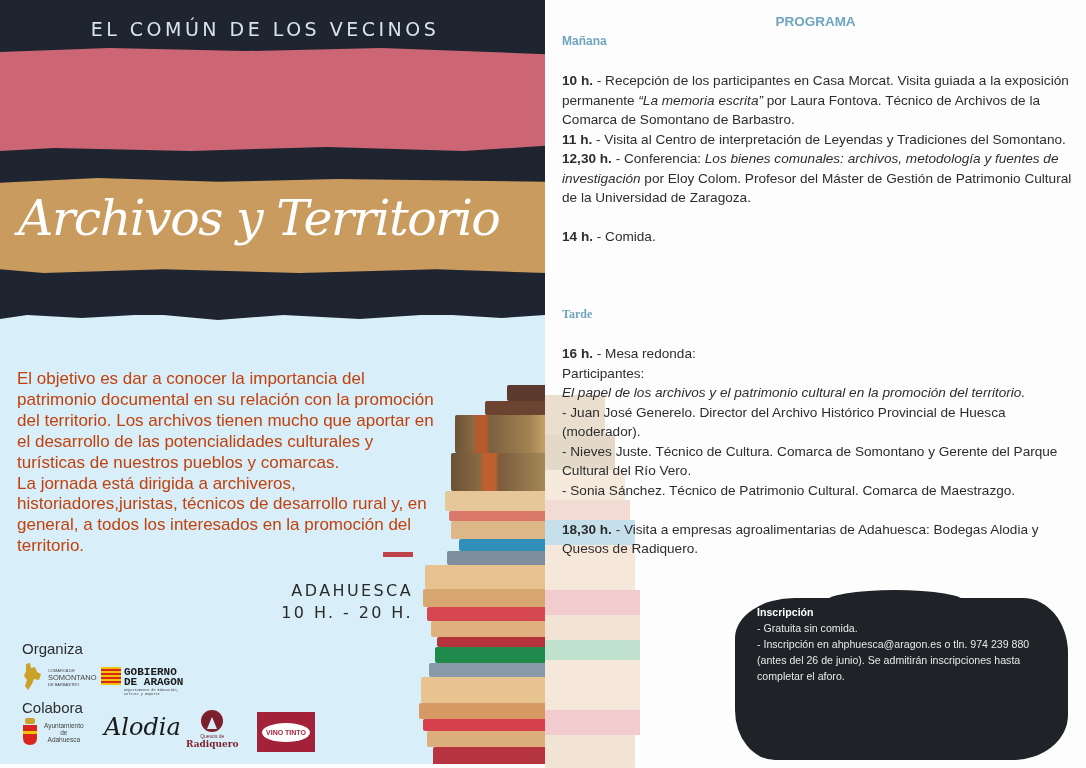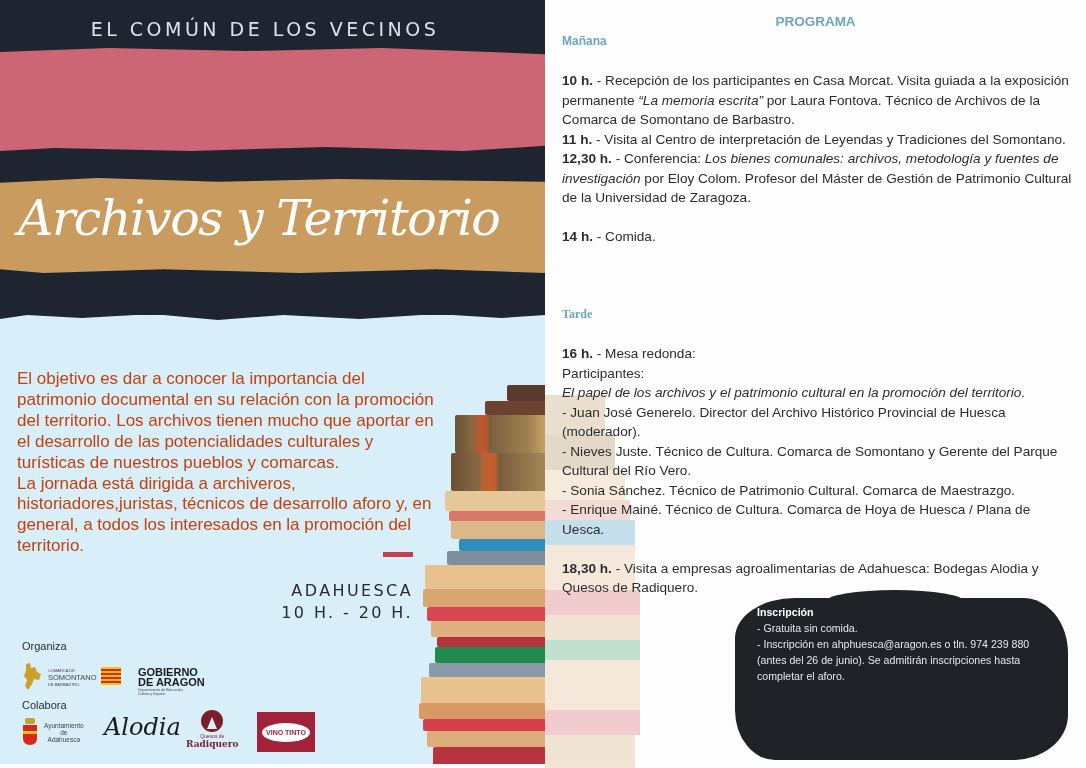--- a/index.html
+++ b/index.html
@@ -16,21 +16,21 @@
   .stripe-tan { top: 178px; height: 95px; background: #c99b5e; clip-path: polygon(0 5%,18% 0,40% 4%,62% 1%,100% 4%,100% 100%,80% 96%,55% 100%,30% 96%,8% 100%,0 96%); }
   .title-1 { position: absolute; top: 64px; left: 22px; color: #fff; font-family: "DejaVu Serif", serif; font-style: italic; font-size: 50px; letter-spacing: -1px; }
   .title-2 { position: absolute; top: 190px; left: 18px; color: #fff; font-family: "DejaVu Serif", serif; font-style: italic; font-size: 49px; letter-spacing: -1.5px; white-space: nowrap; }
 
   .intro { position: absolute; top: 322px; left: 17px; width: 420px; font-size: 17px; line-height: 20.9px; color: #c2410c; margin-top: 47px; }
   .intro p { margin: 0; }
   .red-dash { position: absolute; left: 383px; top: 552px; width: 30px; height: 5px; background: #c0434a; }
 
   .event-info { position: absolute; right: 132px; top: 580px; text-align: right; font-family: "DejaVu Sans", sans-serif; color: #2b2b2b; font-size: 16px; letter-spacing: 2.4px; line-height: 21.5px; }
 
-  .sponsor-label { position: absolute; left: 22px; font-size: 11px; color: #2d2d2d; }
+  .sponsor-label { position: absolute; left: 22px; font-size: 15px; color: #2d2d2d; }
   .logo { position: absolute; display: flex; align-items: center; }
   .logo-text-small { font-size: 6.5px; color: #444; line-height: 8px; }
 
   
   .books { position: absolute; left: 415px; top: 385px; width: 130px; height: 383px; }
   .book { position: absolute; height: 14px; border-radius: 2px; }
 
   
   .right { position: absolute; left: 545px; top: 0; width: 541px; height: 768px; background: #fdfdfd; overflow: hidden; }
   .ghost-books { position: absolute; left: 0; top: 395px; width: 95px; height: 373px; opacity: 0.35; }
@@ -50,21 +50,21 @@
 
 <div class="left">
   <div class="header-dark"></div>
   <div class="series-title">EL COMÚN DE LOS VECINOS</div>
   <div class="stripe stripe-pink"></div>
   <div class="stripe stripe-tan"></div>
   <div class="title-2">Archivos y Territorio</div>
 
   <div class="intro">
     <p>El objetivo es dar a conocer la importancia del patrimonio documental en su relación con la promoción del territorio. Los archivos tienen mucho que aportar en el desarrollo de las potencialidades culturales y turísticas de nuestros pueblos y comarcas.</p>
-    <p>La jornada está dirigida a archiveros, historiadores,juristas, técnicos de desarrollo aforo y, en general, a todos los interesados en la promoción del territorio.</p>
+    <p>La jornada está dirigida a archiveros, historiadores,juristas, técnicos de desarrollo rural y, en general, a todos los interesados en la promoción del territorio.</p>
   </div>
   <div class="red-dash"></div>
 
   <div class="books">
     <div class="book" style="left:92px;top:0;width:40px;height:16px;background:#5a3a2c;"></div>
     <div class="book" style="left:70px;top:16px;width:62px;height:14px;background:#6b4330;"></div>
     <div class="book" style="left:40px;top:30px;width:92px;height:38px;background:linear-gradient(90deg,#6b5236 0,#8a6a42 20%,#b8582e 24%,#b8582e 34%,#7b6040 38%,#a08250 80%,#caa56a 100%);"></div>
     <div class="book" style="left:36px;top:68px;width:96px;height:38px;background:linear-gradient(90deg,#6a5035 0,#8a6a45 30%,#c0602e 34%,#c0602e 46%,#7a5c3c 50%,#a58a58 100%);"></div>
     <div class="book" style="left:30px;top:106px;width:102px;height:20px;background:#e6c79a;"></div>
     <div class="book" style="left:34px;top:126px;width:98px;height:10px;background:#d97868;"></div>
@@ -104,21 +104,21 @@
   </div>
 
   <div class="logo" style="left:101px;top:667px;align-items:flex-start;">
     <svg width="20" height="18" viewBox="0 0 20 18">
       <rect width="20" height="18" fill="#f5c400"></rect>
       <rect y="2" width="20" height="2" fill="#d9261c"></rect>
       <rect y="6" width="20" height="2" fill="#d9261c"></rect>
       <rect y="10" width="20" height="2" fill="#d9261c"></rect>
       <rect y="14" width="20" height="2" fill="#d9261c"></rect>
     </svg>
-    <div style="margin-left:17px;">
+    <div style="margin-left:3px;font-family:Liberation Mono, monospace;">
       <div style="font-size:11px;font-weight:bold;color:#1a1a1a;line-height:10px;">GOBIERNO</div>
       <div style="font-size:11px;font-weight:bold;color:#1a1a1a;line-height:11px;">DE ARAGON</div>
       <div style="font-size:3.5px;color:#444;line-height:4px;width:55px;">Departamento de Educación, Cultura y Deporte</div>
     </div>
   </div>
 
   <div class="sponsor-label" style="top:699px;">Colabora</div>
 
   <div class="logo" style="left:22px;top:718px;">
     <svg width="16" height="28" viewBox="0 0 16 28">
@@ -191,21 +191,20 @@
 
   <div class="prog" style="top:344px;">
     <div>
       <b>16 h.</b><span> - Mesa redonda:</span>
     </div>
     <div>Participantes:</div>
     <div><i>El papel de los archivos y el patrimonio cultural  en la promoción del territorio.</i></div>
     <div>- Juan José Generelo. Director del Archivo Histórico Provincial de Huesca (moderador).</div>
     <div>- Nieves Juste. Técnico de Cultura. Comarca de Somontano y Gerente del Parque Cultural del Río Vero.</div>
     <div>- Sonia Sánchez. Técnico de Patrimonio Cultural. Comarca de Maestrazgo.</div>
-    <div>- Enrique Mainé. Técnico de Cultura. Comarca de Hoya de Huesca / Plana de Uesca.</div>
     <div style="height:19.5px;"></div>
     <div>
       <b>18,30 h.</b><span> - Visita a empresas agroalimentarias de Adahuesca: Bodegas Alodia y Quesos de Radiquero.</span>
     </div>
   </div>
 
   <div class="reg-box"></div>
   <div class="reg-content">
     <div class="h">Inscripción</div>
     <div>- Gratuita sin comida.</div>

